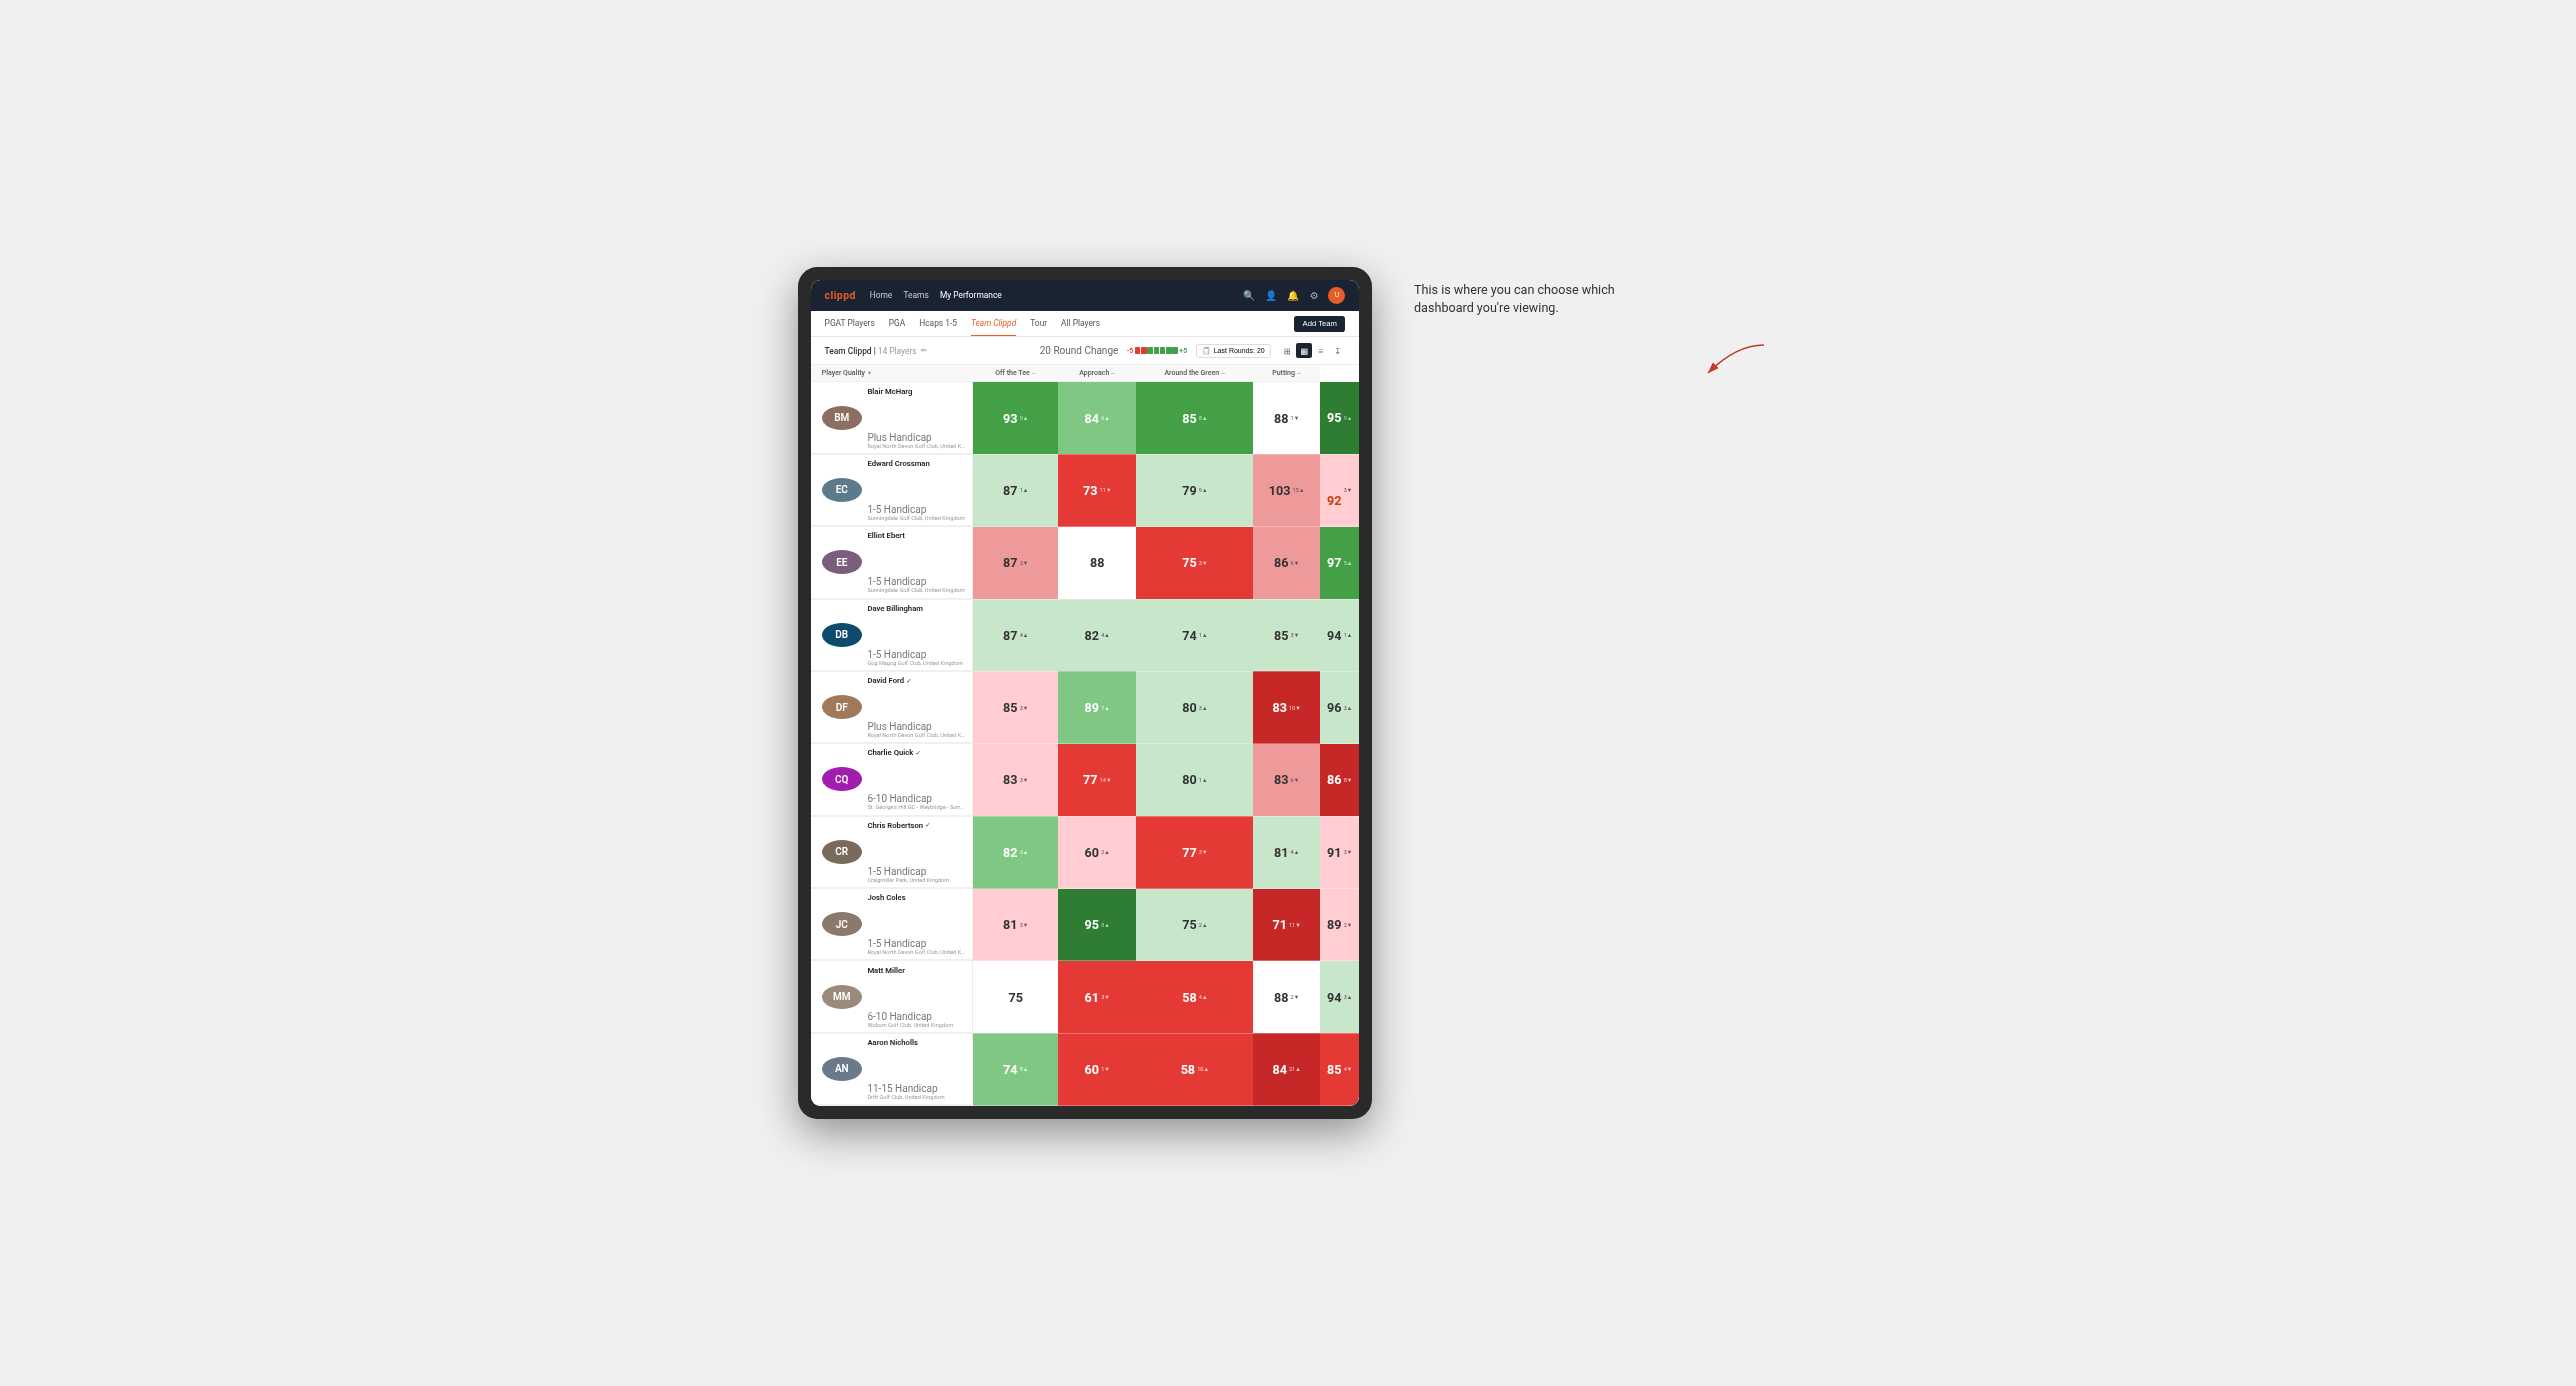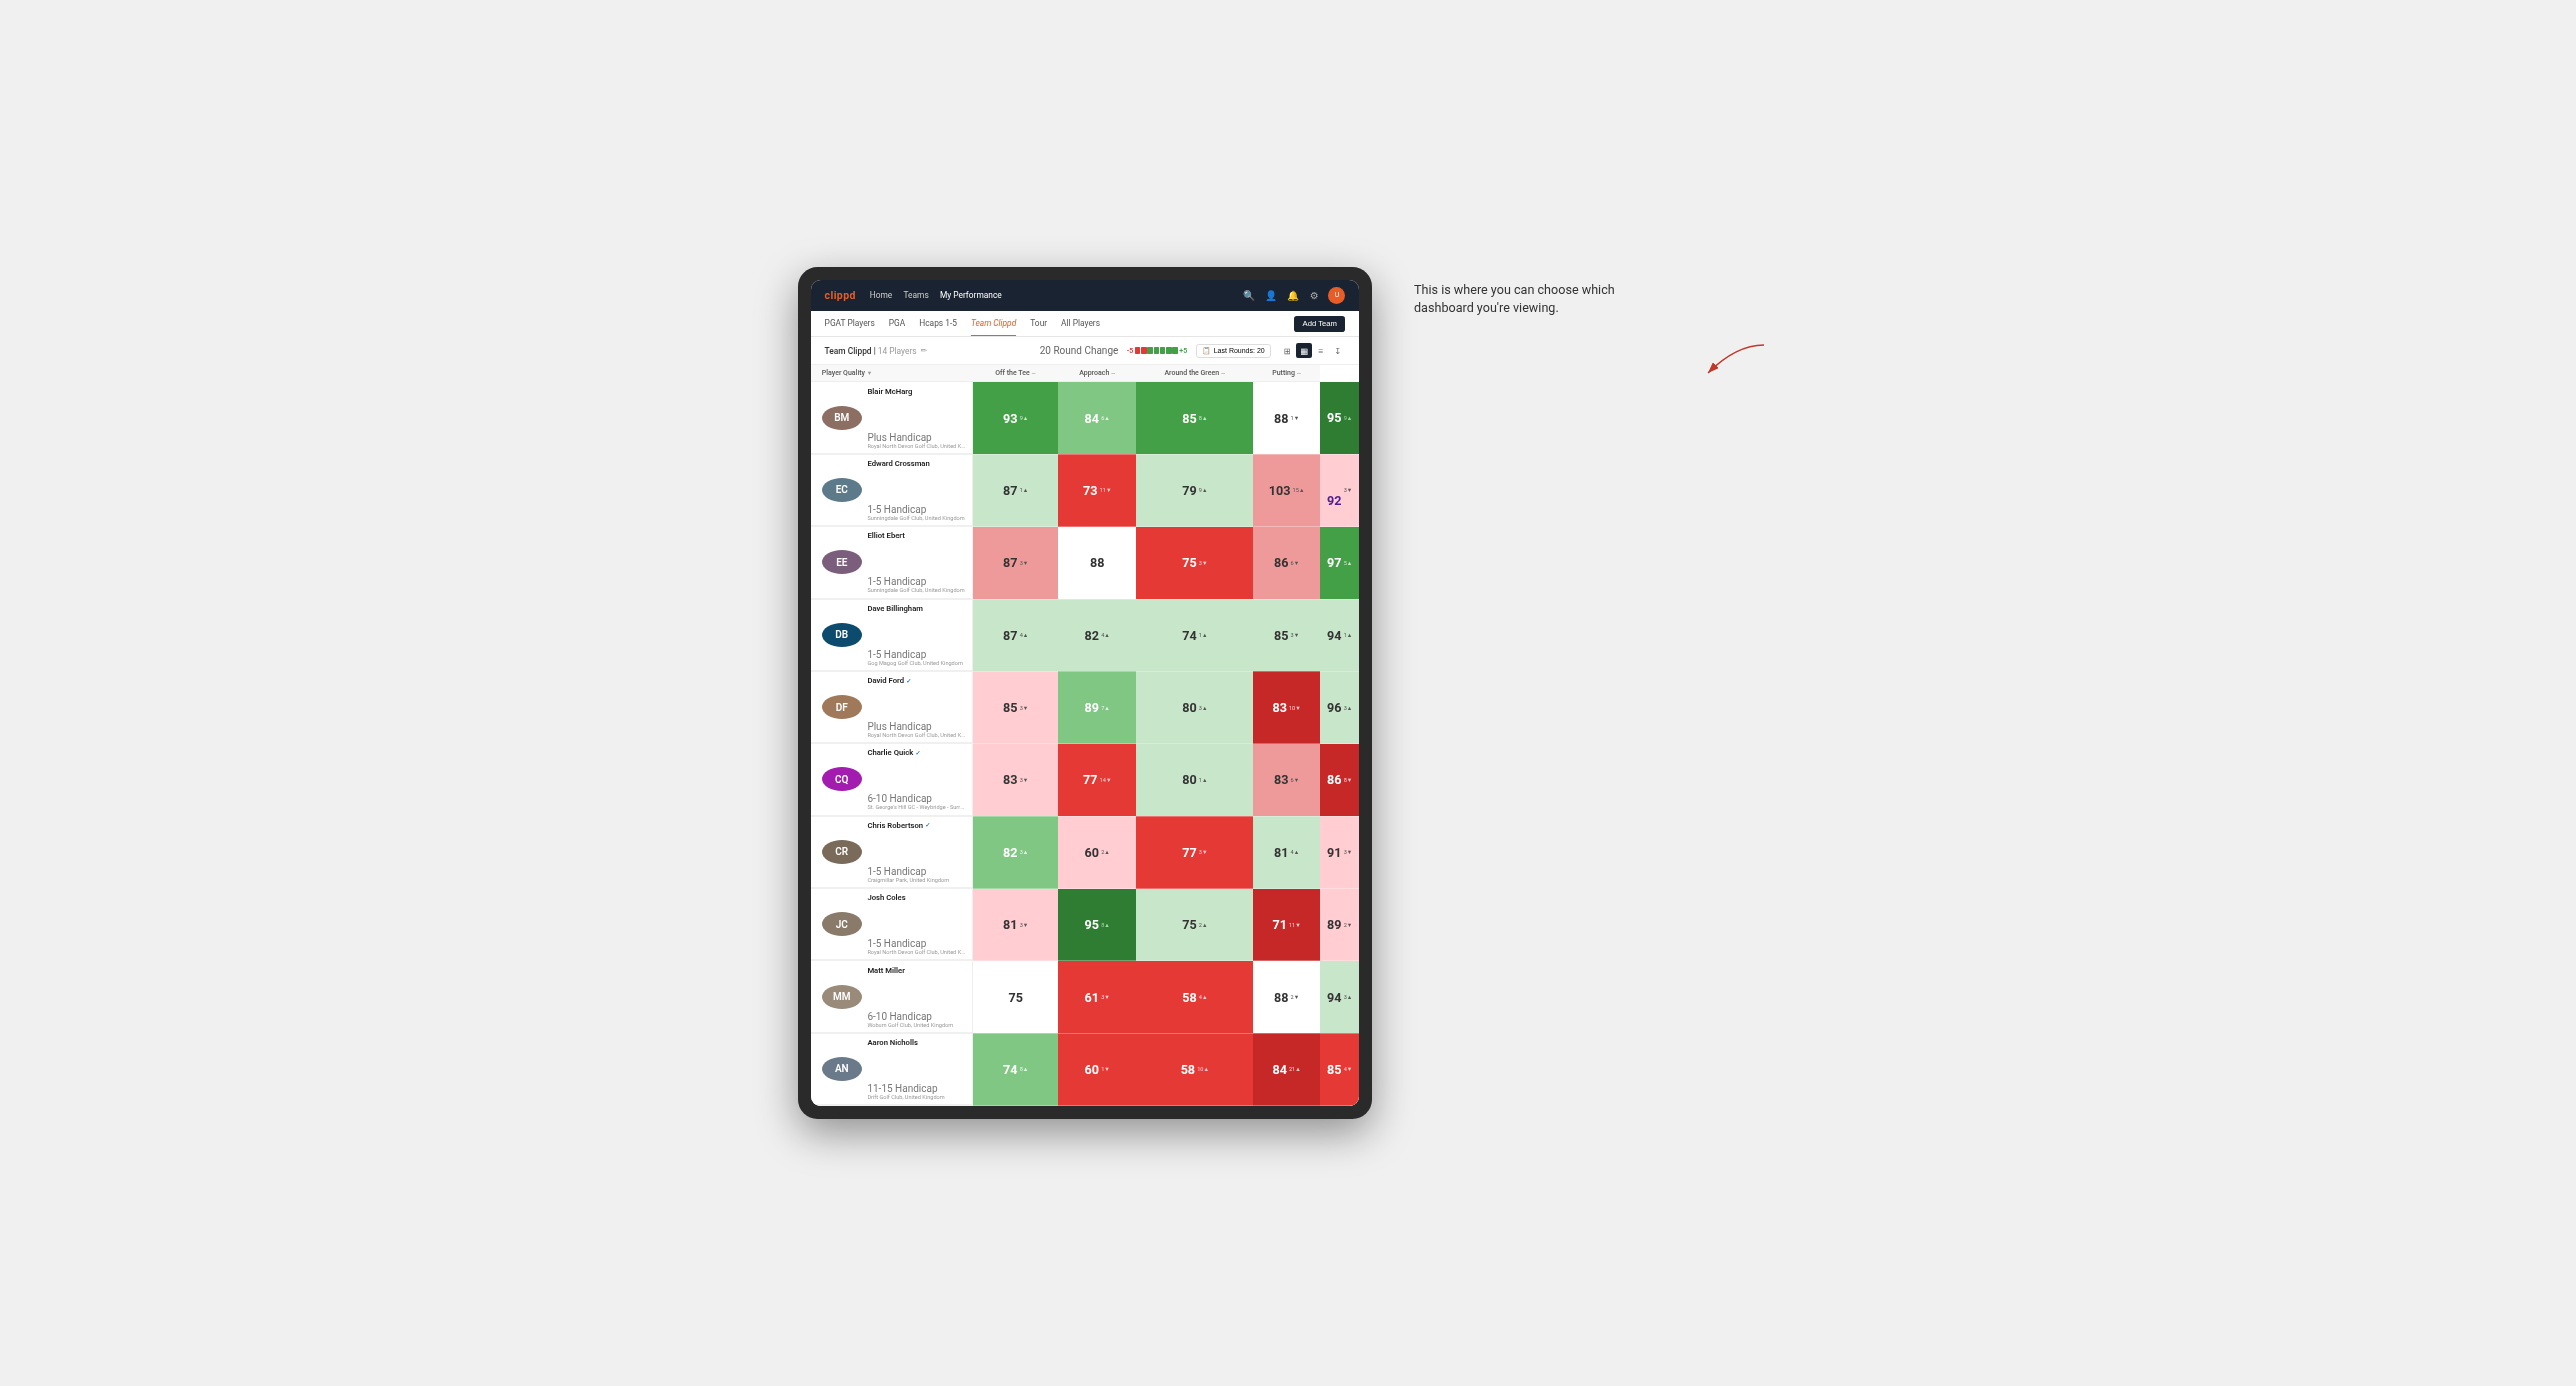--- a/index.html
+++ b/index.html
@@ -543,21 +543,21 @@
                   </div>
                 </td>
                 <td class="stat-cell" style="background: rgb(239, 154, 154);">
                   <div class="stat-inner">
                     <span class="stat-value" style="color: rgb(51, 51, 51);">103</span>
                     <span class="stat-change" style="color: rgb(85, 85, 85);">15▲</span>
                   </div>
                 </td>
                 <td class="stat-cell" style="background: rgb(255, 205, 210);">
                   <div class="stat-inner">
-                    <span class="stat-value" style="color: #4c1d95; margin-top: 20px;">92</span>
+                    <span class="stat-value" style="color: #c2410c; margin-top: 20px;">92</span>
                     <span class="stat-change" style="color: rgb(85, 85, 85);">3▼</span>
                   </div>
                 </td>
               </tr>
               <tr>
                 <td style="padding: 0px; border-bottom: 0.7px solid rgb(240, 240, 240); border-right: 0.7px solid rgb(238, 238, 238);">
                   <div class="player-cell">
                     <div class="player-avatar" style="background: rgb(123, 94, 123);">EE</div>
                     <div class="player-info">
                       <div class="player-name">Elliot Ebert</div>

